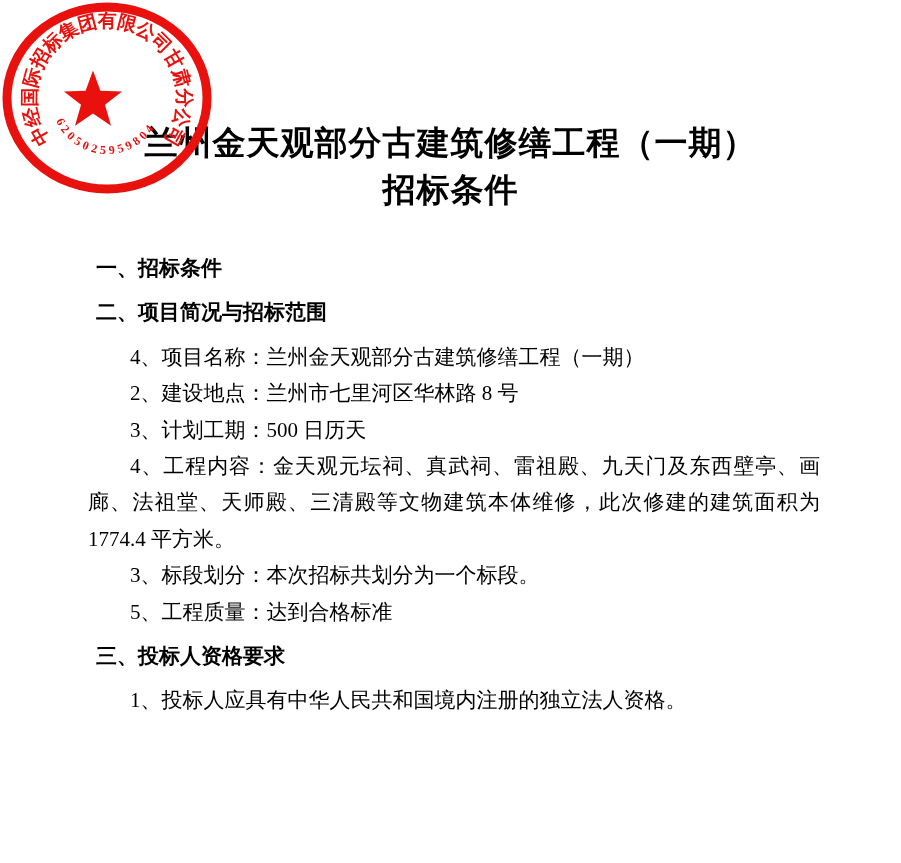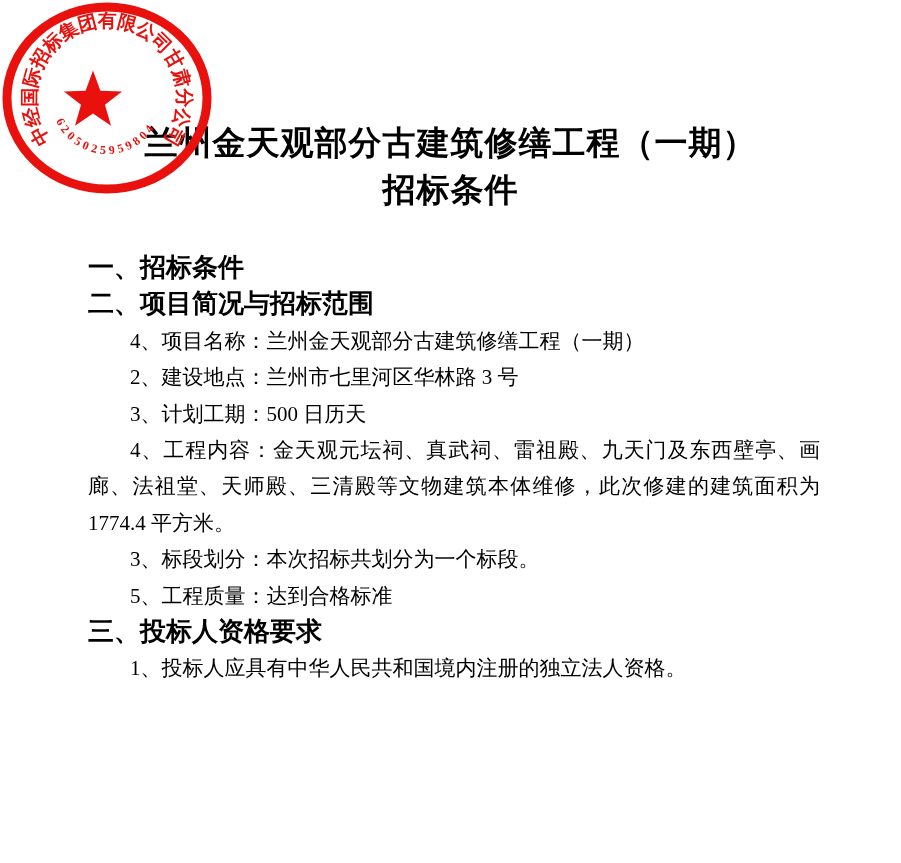--- a/index.html
+++ b/index.html
@@ -28,23 +28,23 @@
     letter-spacing: 1px;
   }
   .content {
     margin-top: 36px;
     padding: 0 81px 0 88px;
     font-size: 21px;
     line-height: 36.4px;
     text-align: justify;
   }
   .content h2 {
-    font-size: 26px;
+    font-size: 21px;
     font-weight: bold;
-    margin: 0;
+    margin: 8px;
     text-align: left;
   }
   .content p {
     margin: 0;
     text-indent: 2em;
   }
   .seal-text {
     font-family: "Liberation Serif", serif;
     font-weight: bold;
   }
@@ -73,21 +73,21 @@
     <div>兰州金天观部分古建筑修缮工程（一期）</div>
     <div>招标条件</div>
   </div>
 
   <div class="content">
 
     <h2>一、招标条件</h2>
 
     <h2>二、项目简况与招标范围</h2>
     <p>4、项目名称：兰州金天观部分古建筑修缮工程（一期）</p>
-    <p>2、建设地点：兰州市七里河区华林路 3 号</p>
+    <p>2、建设地点：兰州市七里河区华林路 8 号</p>
     <p>3、计划工期：500 日历天</p>
     <p>4、工程内容：金天观元坛祠、真武祠、雷祖殿、九天门及东西壁亭、画廊、法祖堂、天师殿、三清殿等文物建筑本体维修，此次修建的建筑面积为 1774.4 平方米。</p>
     <p>3、标段划分：本次招标共划分为一个标段。</p>
     <p>5、工程质量：达到合格标准</p>
 
     <h2>三、投标人资格要求</h2>
     <p>1、投标人应具有中华人民共和国境内注册的独立法人资格。</p>
 
   </div>
 </div>

